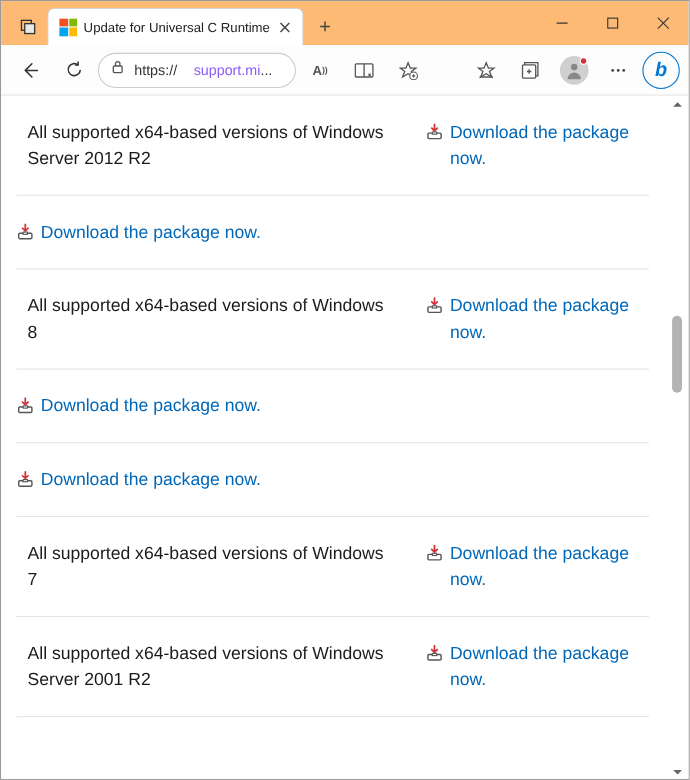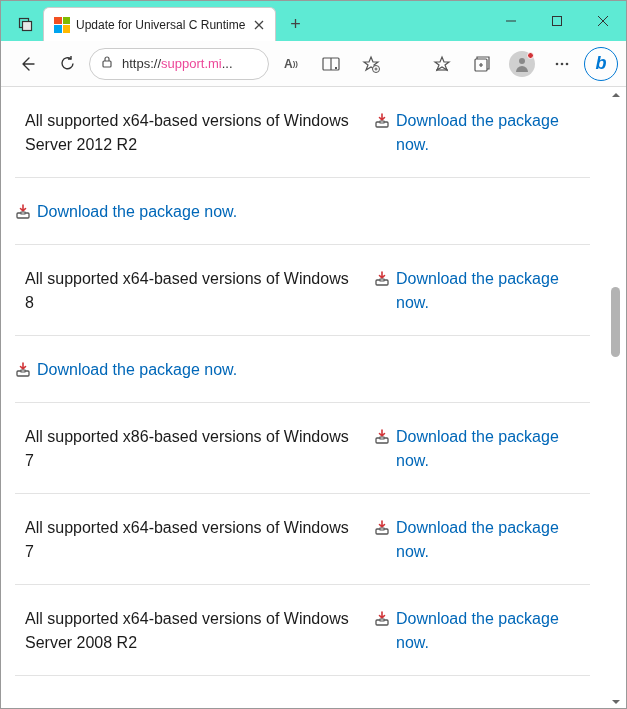--- a/index.html
+++ b/index.html
@@ -3,21 +3,21 @@
 <meta charset="utf-8">
 <style>
   * { box-sizing: border-box; margin: 0; padding: 0; }
   body {
     width: 627px; height: 709px;
     font-family: "Segoe UI", Arial, sans-serif;
     background: #fff; overflow: hidden;
     border: 1px solid #999;
   }
   .titlebar {
-    height: 40px; background: #5eead4;
+    height: 40px; background: #fdba74;
     display: flex; align-items: flex-start;
     padding-left: 8px;
   }
   .tab-strip { display: flex; align-items: center; flex: 1; height: 40px; padding-top: 6px; }
   .tab-icon-btn {
     width: 34px; height: 34px; display: flex; align-items: center; justify-content: center;
     color: #333;
   }
   .tab {
     height: 34px; background: #fff; border-radius: 6px 6px 0 0;
@@ -38,32 +38,32 @@
   .toolbar {
     height: 46px; background: #fdfdfd; border-bottom: 1px solid #ddd;
     display:flex; align-items:center; padding: 0 8px; gap: 4px;
   }
   .tb-btn { width:36px; height:36px; display:flex; align-items:center; justify-content:center; color:#444; border-radius:4px; position:relative;}
   .addr {
     flex:0 0 180px; height:32px; border:1px solid #ccc; border-radius:16px;
     display:flex; align-items:center; padding:0 10px; gap:8px; background:#fff; color:#555;
   }
   .addr .url { font-size:13px; color:#333; white-space:nowrap; overflow:hidden; text-overflow:ellipsis; flex:1;}
-  .addr .url .domain { color:#ec4899; }
+  .addr .url .domain { color:#8b5cf6;margin-left:15px; }
   .spacer { flex:1; }
   .badge-dot { position:absolute; top:6px; right:6px; width:7px; height:7px; background:#d13438; border-radius:50%; border:1px solid #fff;}
   .avatar { width:26px; height:26px; background:#d0d0d0; border-radius:50%; display:flex; align-items:center; justify-content:center; position:relative;}
   .bing { width:34px; height:34px; border:1px solid #0078d4; border-radius:50%; display:flex; align-items:center; justify-content:center; color:#0078d4; font-weight:bold; font-size:18px; font-style:italic;}
   .content-wrap { position:relative; height: calc(709px - 40px - 46px); overflow:hidden; background:#fff;}
   .scrollbar-track { position:absolute; right:2px; top:0; bottom:0; width:16px; }
   .scroll-arrow { width:16px; height:16px; display:flex; align-items:center; justify-content:center; color:#666; position:absolute; left:0;}
   .scroll-arrow.up{ top:0;} .scroll-arrow.down{ bottom:0;}
   .scroll-thumb { position:absolute; left:3px; width:9px; background:#b3b3b3; border-radius:5px; top:200px; height:70px;}
   .page { padding: 0 18px 0 14px; margin-right:18px; }
-  .row { display:flex; border-bottom:1px solid #e3e3e3; padding: 22px 0 20px 0; gap: 14px;}
+  .row { display:flex; border-bottom:1px solid #e3e3e3; padding: 22px 0 20px 0; gap: 27px;}
   .row .desc { flex: 0 0 345px; font-size:16px; color:#1b1b1b; line-height:1.5; padding-left:10px;}
   .row .dl { flex:1; font-size:16px; line-height:1.5; display:flex; gap:6px; align-items:flex-start;}
   .dl a { color:#0067b8; text-decoration:none; }
   .dl-icon { width:16px; height:16px; margin-top:3px; flex-shrink:0;}
 </style>
 </head>
 <body>
 
 <div class="titlebar">
   <div class="tab-strip">
@@ -225,21 +225,20 @@
           <path d="M8 1 L8 7 M5.5 4.5 L8 7 L10.5 4.5" stroke="#d13438" stroke-width="1.6" fill="none" stroke-linecap="round" stroke-linejoin="round"></path>
           <rect x="2" y="9" width="12" height="5" rx="1" fill="none" stroke="#555" stroke-width="1.3"></rect>
           <rect x="6" y="8" width="4" height="2" fill="#fdfdfd" stroke="#555" stroke-width="1"></rect>
         </svg>
       </span>
       <a href="#">Download the package now.</a>
     </div>
   </div>
 
   <div class="row">
-    <div class="desc">All supported x86-based versions of Windows 7</div>
     <div class="dl">
       <span class="dl-icon">
         <svg width="16" height="16" viewBox="0 0 16 16">
           <path d="M8 1 L8 7 M5.5 4.5 L8 7 L10.5 4.5" stroke="#d13438" stroke-width="1.6" fill="none" stroke-linecap="round" stroke-linejoin="round"></path>
           <rect x="2" y="9" width="12" height="5" rx="1" fill="none" stroke="#555" stroke-width="1.3"></rect>
           <rect x="6" y="8" width="4" height="2" fill="#fdfdfd" stroke="#555" stroke-width="1"></rect>
         </svg>
       </span>
       <a href="#">Download the package now.</a>
     </div>
@@ -253,21 +252,21 @@
           <path d="M8 1 L8 7 M5.5 4.5 L8 7 L10.5 4.5" stroke="#d13438" stroke-width="1.6" fill="none" stroke-linecap="round" stroke-linejoin="round"></path>
           <rect x="2" y="9" width="12" height="5" rx="1" fill="none" stroke="#555" stroke-width="1.3"></rect>
           <rect x="6" y="8" width="4" height="2" fill="#fdfdfd" stroke="#555" stroke-width="1"></rect>
         </svg>
       </span>
       <a href="#">Download the package now.</a>
     </div>
   </div>
 
   <div class="row">
-    <div class="desc">All supported x64-based versions of Windows Server 2008 R2</div>
+    <div class="desc">All supported x64-based versions of Windows Server 2001 R2</div>
     <div class="dl">
       <span class="dl-icon">
         <svg width="16" height="16" viewBox="0 0 16 16">
           <path d="M8 1 L8 7 M5.5 4.5 L8 7 L10.5 4.5" stroke="#d13438" stroke-width="1.6" fill="none" stroke-linecap="round" stroke-linejoin="round"></path>
           <rect x="2" y="9" width="12" height="5" rx="1" fill="none" stroke="#555" stroke-width="1.3"></rect>
           <rect x="6" y="8" width="4" height="2" fill="#fdfdfd" stroke="#555" stroke-width="1"></rect>
         </svg>
       </span>
       <a href="#">Download the package now.</a>
     </div>

